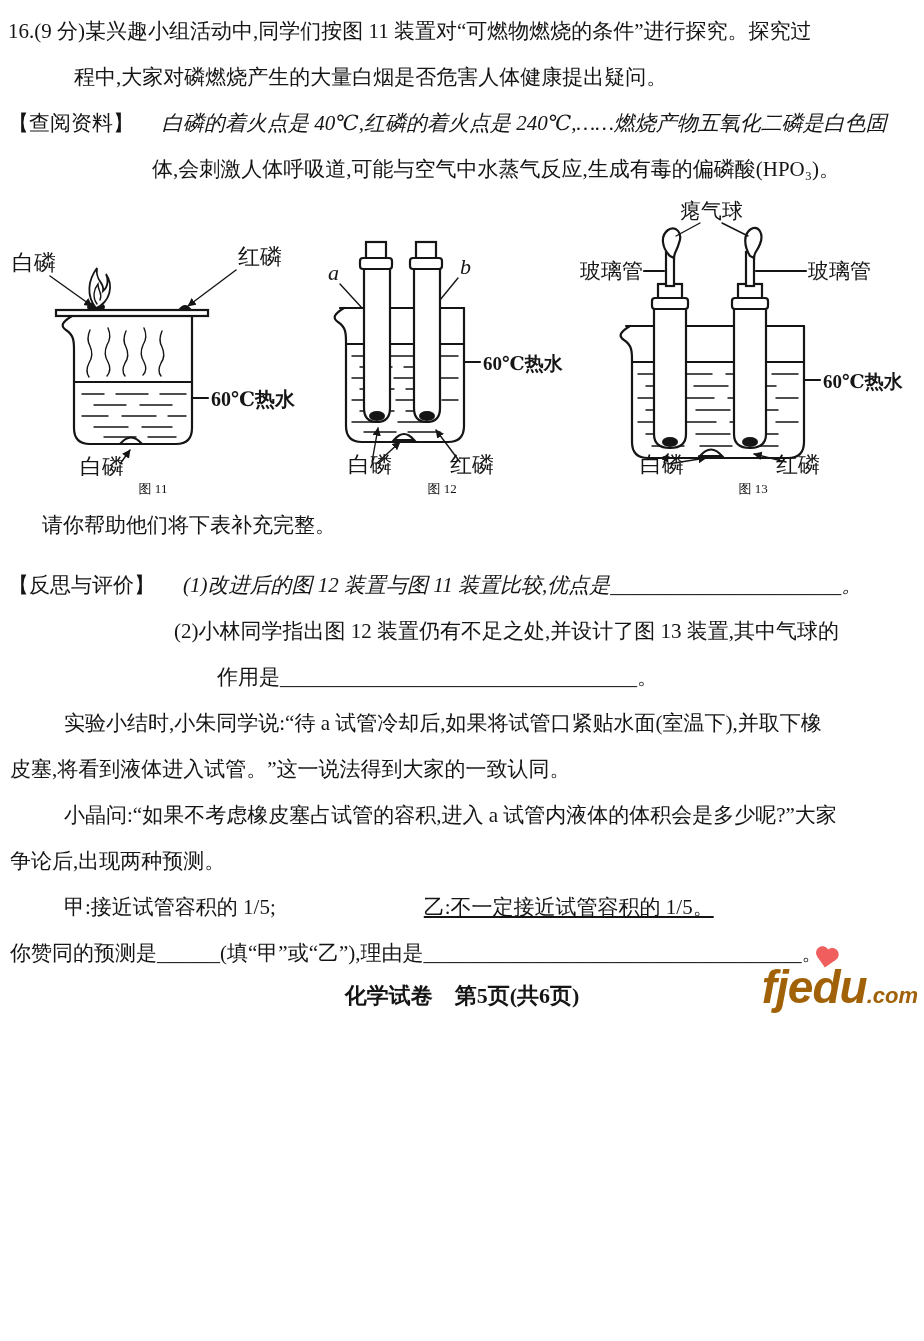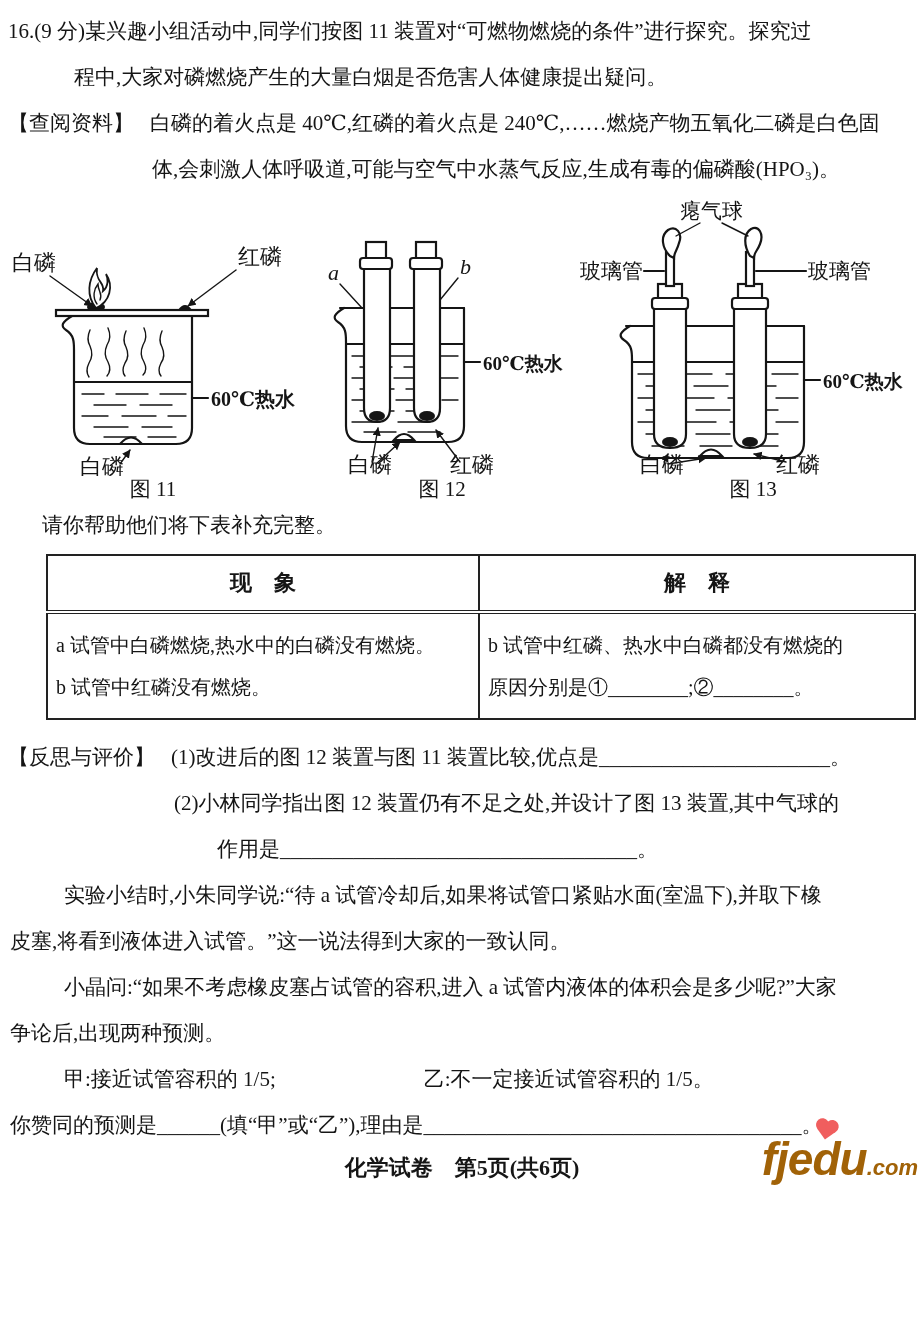--- a/index.html
+++ b/index.html
@@ -4,47 +4,47 @@
 <style>
   html,body{margin:0;padding:0;}
   body{
     width:924px;height:1341px;position:relative;background:#ffffff;
     font-family:"Liberation Serif","DejaVu Serif",serif;
     color:#151515;font-size:21px;overflow:hidden;
   }
   .page{padding:8px 2px 0 2px;position:relative;}
   .ln{height:46px;line-height:46px;white-space:nowrap;overflow:hidden;}
   .lbl{font-weight:normal;}
-  .lbl-gap{margin-left:16px;}
+  .lbl-gap{margin-left:28px;font-style:italic;}
   .pl6{padding-left:6px}.pl8{padding-left:8px}.pl40{padding-left:40px}
   .pl62{padding-left:62px}.pl72{padding-left:72px}.pl150{padding-left:150px}
   .pl172{padding-left:172px}.pl215{padding-left:215px}
 
   
   .figrow{display:flex;align-items:flex-end;width:924px;margin-top:4px;}
   .figblock{display:flex;flex-direction:column;align-items:center;}
-  .figcap{height:30px;line-height:26px;text-align:center;font-size:21px;}
+  .figcap{height:30px;line-height:26px;text-align:center;font-size:13px;}
   svg text{font-family:"Liberation Serif","DejaVu Serif",serif;fill:#151515;}
   .dg{stroke:#151515;fill:none;stroke-width:2.2;stroke-linecap:round;}
   .thin{stroke:#151515;fill:none;stroke-width:1.4;stroke-linecap:round;}
   .fillw{fill:#ffffff;stroke:#151515;stroke-width:2.2;}
   .fillb{fill:#151515;stroke:none;}
 
   
   .qtable{border-collapse:collapse;margin:6px 0 0 44px;table-layout:fixed;}
   .qtable td{border:2px solid #222;vertical-align:middle;}
   .qtable .hdr{border-bottom:4px double #222;text-align:center;
     font-weight:bold;height:52px;font-size:22px;}
   .qtable .bodycell{height:96px;padding:4px 8px;font-size:20px;}
   .bodycell div{line-height:42px;white-space:nowrap;overflow:hidden;}
   .col-l{width:414px;}
   .col-r{width:418px;}
 
   .mt14{margin-top:14px;}
-  .yi-gap{margin-left:148px;}
+  .yi-gap{margin-left:148px;text-decoration:underline;}
 
   
   .footer{text-align:center;font-weight:bold;font-size:22px;height:40px;line-height:40px;}
 
   
   .logo{position:absolute;right:6px;bottom:2px;color:#a16207;white-space:nowrap;}
   .logo-main{font-family:"Liberation Sans","DejaVu Sans",sans-serif;
     font-size:46px;font-weight:bold;font-style:italic;letter-spacing:-1px;}
   .logo-suffix{font-family:"Liberation Sans","DejaVu Sans",sans-serif;
     font-size:22px;font-weight:bold;font-style:italic;}
@@ -274,38 +274,20 @@
         <line class="thin" x1="88" y1="268" x2="126" y2="262" marker-end="url(#m13)"></line>
         <text x="196" y="276" font-size="22">红磷</text>
         <line class="thin" x1="206" y1="266" x2="174" y2="258" marker-end="url(#m13)"></line>
       </svg>
       <div class="figcap">图 13</div>
     </div>
   </div>
 
   <div class="ln pl40" style="height:42px;line-height:42px;font-family:Liberation Mono, monospace;">请你帮助他们将下表补充完整。</div>
 
-  <table class="qtable">
-    <tbody>
-        <tr>
-      <td class="hdr col-l">现　象</td>
-      <td class="hdr col-r">解　释</td>
-    </tr>
-    <tr>
-      <td class="bodycell col-l">
-        <div>a 试管中白磷燃烧,热水中的白磷没有燃烧。</div>
-        <div>b 试管中红磷没有燃烧。</div>
-      </td>
-      <td class="bodycell col-r">
-        <div>b 试管中红磷、热水中白磷都没有燃烧的</div>
-        <div>原因分别是①________;②________。</div>
-      </td>
-    </tr>
-  </tbody>
-    </table>
 
   <div class="ln pl6 mt14">
     <span class="lbl">【反思与评价】</span><span class="lbl-gap">(1)改进后的图 12 装置与图 11 装置比较,优点是______________________。</span>
   </div>
   <div class="ln pl172">(2)小林同学指出图 12 装置仍有不足之处,并设计了图 13 装置,其中气球的</div>
   <div class="ln pl215">作用是__________________________________。</div>
 
   <div class="ln pl62">实验小结时,小朱同学说:“待 a 试管冷却后,如果将试管口紧贴水面(室温下),并取下橡</div>
   <div class="ln pl8">皮塞,将看到液体进入试管。”这一说法得到大家的一致认同。</div>
   <div class="ln pl62">小晶问:“如果不考虑橡皮塞占试管的容积,进入 a 试管内液体的体积会是多少呢?”大家</div>

